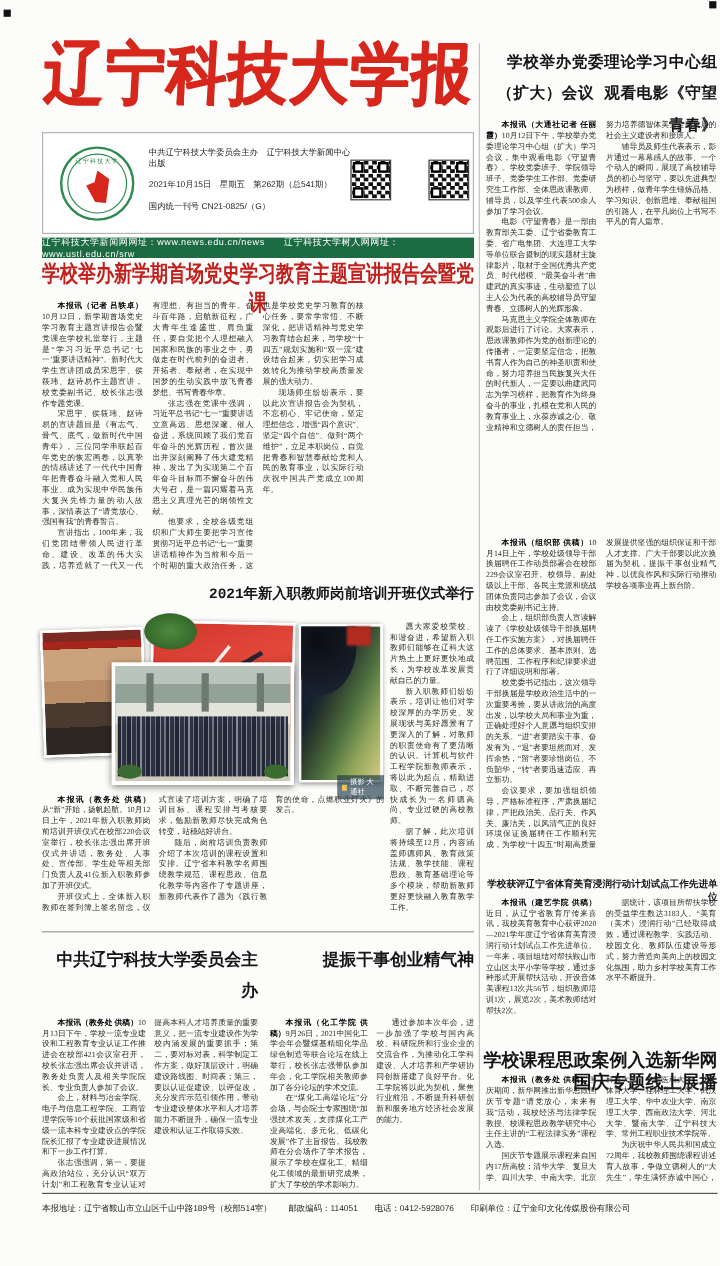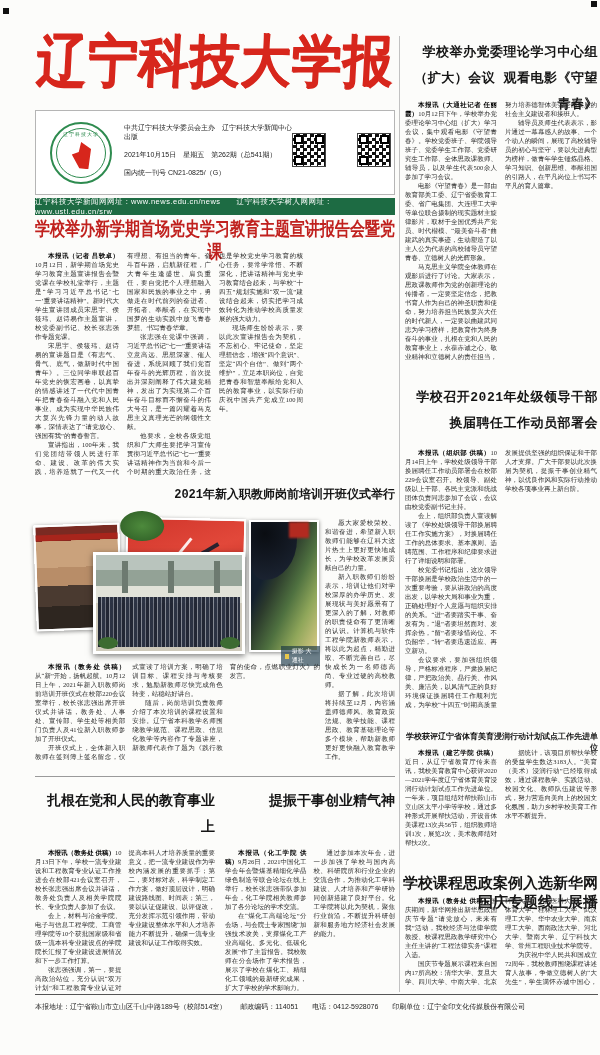--- a/index.html
+++ b/index.html
@@ -158,21 +158,21 @@
     </div>
   <div class="abs cols c3" style="left:35px;top:662px;width:285px;height:106px">
       <p><b>本报讯（教务处 供稿）</b>从“新”开始，扬帆起航。10月12日上午，2021年新入职教师岗前培训开班仪式在校部220会议室举行，校长张志强出席开班仪式并讲话，教务处、人事处、宣传部、学生处等相关部门负责人及41位新入职教师参加了开班仪式。</p>
       <p>开班仪式上，全体新入职教师在签到簿上签名留念，仪式宣读了培训方案，明确了培训目标、课程安排与考核要求，勉励新教师尽快完成角色转变，站稳站好讲台。</p>
       <p>随后，岗前培训负责教师介绍了本次培训的课程设置和安排。辽宁省本科教学名师围绕教学规范、课程思政、信息化教学等内容作了专题讲座，新教师代表作了题为《践行教育的使命，点燃职业灯火》的发言。</p>
     </div>
 
   <div class="abs hline" style="left:35px;top:776px;width:360px"></div>
 
   <div class="abs hl-serif" style="left:35px;top:788px;width:180px;font-size:14px;line-height:26px">
-    <div>扎根在党和人民的教育事业上</div>
+    <div>中共辽宁科技大学委员会主办</div>
   </div>
   <div class="abs cols c2" style="left:35px;top:848px;width:180px;height:152px;column-gap:7px">
       <p><b>本报讯（教务处 供稿）</b>10月13日下午，学校一流专业建设和工程教育专业认证工作推进会在校部421会议室召开，校长张志强出席会议并讲话，教务处负责人及相关学院院长、专业负责人参加了会议。</p>
       <p>会上，材料与冶金学院、电子与信息工程学院、工商管理学院等10个获批国家级和省级一流本科专业建设点的学院院长汇报了专业建设进展情况和下一步工作打算。</p>
       <p>张志强强调，第一，要提高政治站位，充分认识“双万计划”和工程教育专业认证对提高本科人才培养质量的重要意义，把一流专业建设作为学校内涵发展的重要抓手；第二，要对标对表，科学制定工作方案，做好顶层设计，明确建设路线图、时间表；第三，要以认证促建设、以评促改，充分发挥示范引领作用，带动专业建设整体水平和人才培养能力不断提升，确保一流专业建设和认证工作取得实效。</p>
     </div>
 
   <div class="abs hl-serif" style="left:225px;top:788px;width:170px;font-size:14px;line-height:26px">
     <div>提振干事创业精气神</div>
   </div>
@@ -183,21 +183,20 @@
     </div>
 
   <div class="abs hl-serif" style="left:404px;top:40px;width:194px;font-size:13px;line-height:26px;letter-spacing:.5px">学校举办党委理论学习中心组（扩大）会议 观看电影《守望青春》</div>
   <div class="abs cols c2" style="left:405px;top:100px;width:192px;height:270px">
       <p><b>本报讯（大通社记者 任丽霞）</b>10月12日下午，学校举办党委理论学习中心组（扩大）学习会议，集中观看电影《守望青春》。学校党委班子、学院领导班子、党委学生工作部、党委研究生工作部、全体思政课教师、辅导员，以及学生代表500余人参加了学习会议。</p>
       <p>电影《守望青春》是一部由教育部关工委、辽宁省委教育工委、省广电集团、大连理工大学等单位联合摄制的现实题材主旋律影片，取材于全国优秀共产党员、时代楷模、“最美奋斗者”曲建武的真实事迹，生动塑造了以主人公为代表的高校辅导员守望青春、立德树人的光辉形象。</p>
       <p>马克思主义学院全体教师在观影后进行了讨论。大家表示，思政课教师作为党的创新理论的传播者，一定要坚定信念，把教书育人作为自己的神圣职责和使命，努力培养担当民族复兴大任的时代新人，一定要以曲建武同志为学习榜样，把教育作为终身奋斗的事业，扎根在党和人民的教育事业上，永葆赤诚之心、敬业精神和立德树人的责任担当，努力培养德智体美劳全面发展的社会主义建设者和接班人。</p>
       <p>辅导员及师生代表表示，影片通过一幕幕感人的故事、一个个动人的瞬间，展现了高校辅导员的初心与坚守，要以先进典型为榜样，做青年学生锤炼品格、学习知识、创新思维、奉献祖国的引路人，在平凡岗位上书写不平凡的育人篇章。</p>
     </div>
 
-  <div class="abs hl-serif" style="left:404px;top:385px;width:194px;font-size:13px;line-height:26px;letter-spacing:.5px">学校召开2021年处级领导干部换届聘任工作动员部署会</div>
   <div class="abs cols c2" style="left:405px;top:448px;width:192px;height:266px">
       <p><b>本报讯（组织部 供稿）</b>10月14日上午，学校处级领导干部换届聘任工作动员部署会在校部229会议室召开。校领导、副处级以上干部、各民主党派和统战团体负责同志参加了会议，会议由校党委副书记主持。</p>
       <p>会上，组织部负责人宣读解读了《学校处级领导干部换届聘任工作实施方案》，对换届聘任工作的总体要求、基本原则、选聘范围、工作程序和纪律要求进行了详细说明和部署。</p>
       <p>校党委书记指出，这次领导干部换届是学校政治生活中的一次重要考验，要从讲政治的高度出发，以学校大局和事业为重，正确处理好个人意愿与组织安排的关系。“进”者要踏实干事、奋发有为，“退”者要坦然面对、发挥余热，“留”者要珍惜岗位、不负韶华，“转”者要迅速适应、再立新功。</p>
       <p>会议要求，要加强组织领导，严格标准程序，严肃换届纪律，严把政治关、品行关、作风关、廉洁关，以风清气正的良好环境保证换届聘任工作顺利完成，为学校“十四五”时期高质量发展提供坚强的组织保证和干部人才支撑。广大干部要以此次换届为契机，提振干事创业精气神，以优良作风和实际行动推动学校各项事业再上新台阶。</p>
     </div>
 
   <div class="abs hl-serif" style="left:402px;top:731px;width:196px;font-size:8px">学校获评辽宁省体育美育浸润行动计划试点工作先进单位</div>
   <div class="abs cols c2" style="left:405px;top:748px;width:192px;height:104px">
       <p><b>本报讯（建艺学院 供稿）</b>近日，从辽宁省教育厅传来喜讯，我校美育教育中心获评2020—2021学年度辽宁省体育美育浸润行动计划试点工作先进单位。一年来，项目组结对帮扶鞍山市立山区太平小学等学校，通过多种形式开展帮扶活动，开设音体美课程13次共56节，组织教师培训1次，展览2次，美术教师结对帮扶2次。</p>

